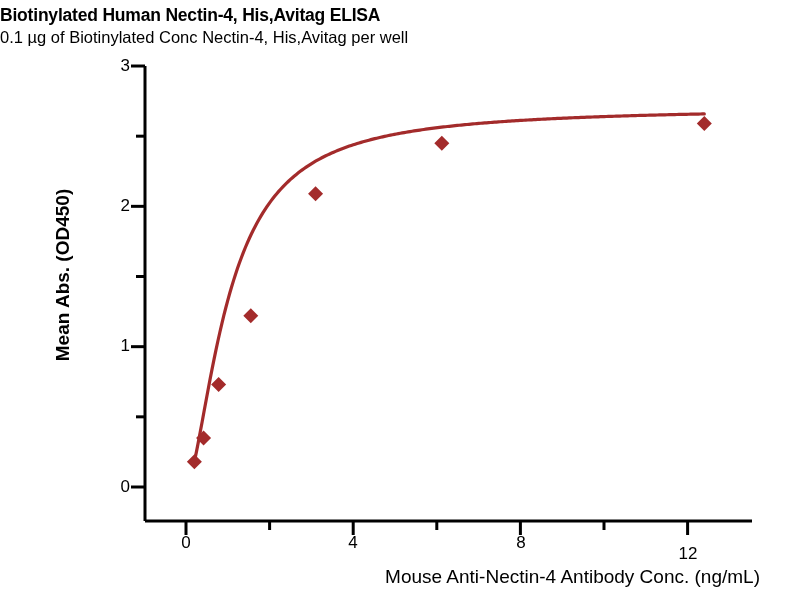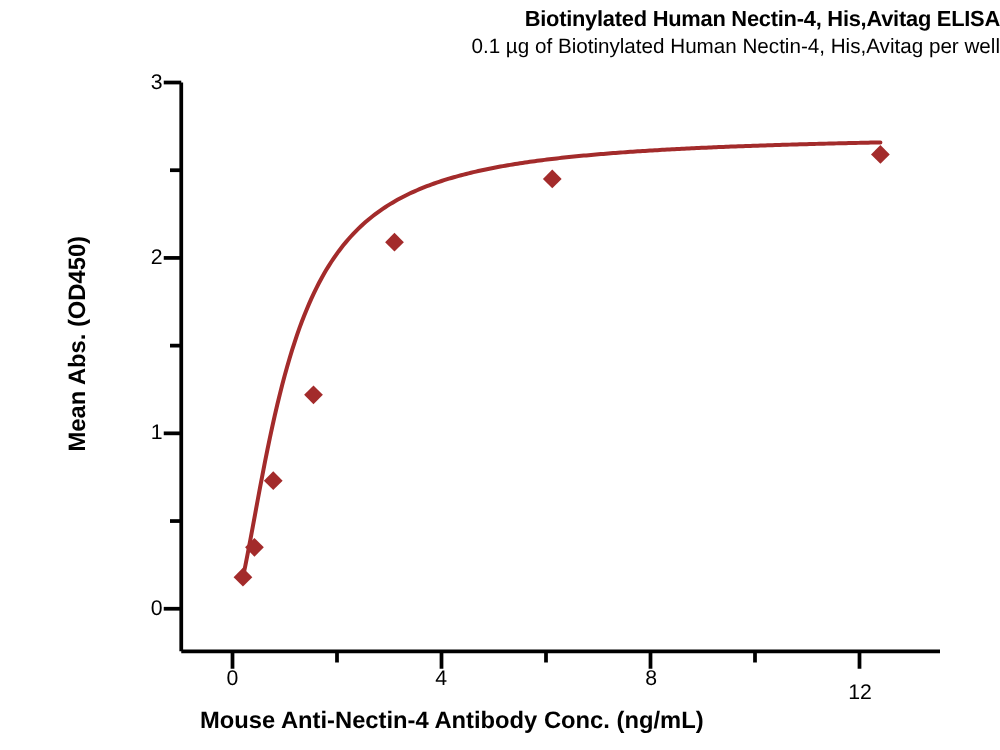--- a/index.html
+++ b/index.html
@@ -20,21 +20,21 @@
     left: 0;
     top: 0;
     width: 800px;
     height: 600px;
   }
   .title-block {
     position: absolute;
     left: 0;
     top: 4px;
     width: 800px;
-    text-align: right;
+    text-align: left;
   }
   .chart-title {
     font-size: 17.5px;
     font-weight: bold;
     letter-spacing: -0.2px;
     line-height: 22px;
     white-space: nowrap;
   }
   .chart-subtitle {
     font-size: 16.5px;
@@ -54,23 +54,23 @@
     transform-origin: 0 0;
     
     translate: 52px 485px;
     white-space: nowrap;
   }
   .xlabel {
     position: absolute;
     left: 160px;
     top: 566px;
     width: 600px;
-    text-align: left;
+    text-align: right;
     font-size: 19px;
-    font-weight: bold;
+    font-weight: normal;
     white-space: nowrap;
   }
   .tick-label {
     position: absolute;
     font-size: 17px;
     font-weight: normal;
     color: #000;
     white-space: nowrap;
   }
   .ytick-label {
@@ -83,21 +83,21 @@
   }
   svg { display: block; }
 </style>
 </head>
 <body>
 
 <div id="figure">
 
   <div class="title-block">
     <div class="chart-title">Biotinylated Human Nectin-4, His,Avitag ELISA</div>
-    <div class="chart-subtitle">0.1 µg of Biotinylated Human Nectin-4, His,Avitag per well</div>
+    <div class="chart-subtitle">0.1 µg of Biotinylated Conc Nectin-4, His,Avitag per well</div>
   </div>
 
   <div class="ylabel">Mean Abs. (OD450)</div>
   <div class="xlabel">Mouse Anti-Nectin-4 Antibody Conc. (ng/mL)</div>
 
   <div class="tick-label ytick-label" style="left:100px; top:56px;">3</div>
   <div class="tick-label ytick-label" style="left:100px; top:196px;">2</div>
   <div class="tick-label ytick-label" style="left:100px; top:336px;">1</div>
   <div class="tick-label ytick-label" style="left:100px; top:477px;">0</div>
 

